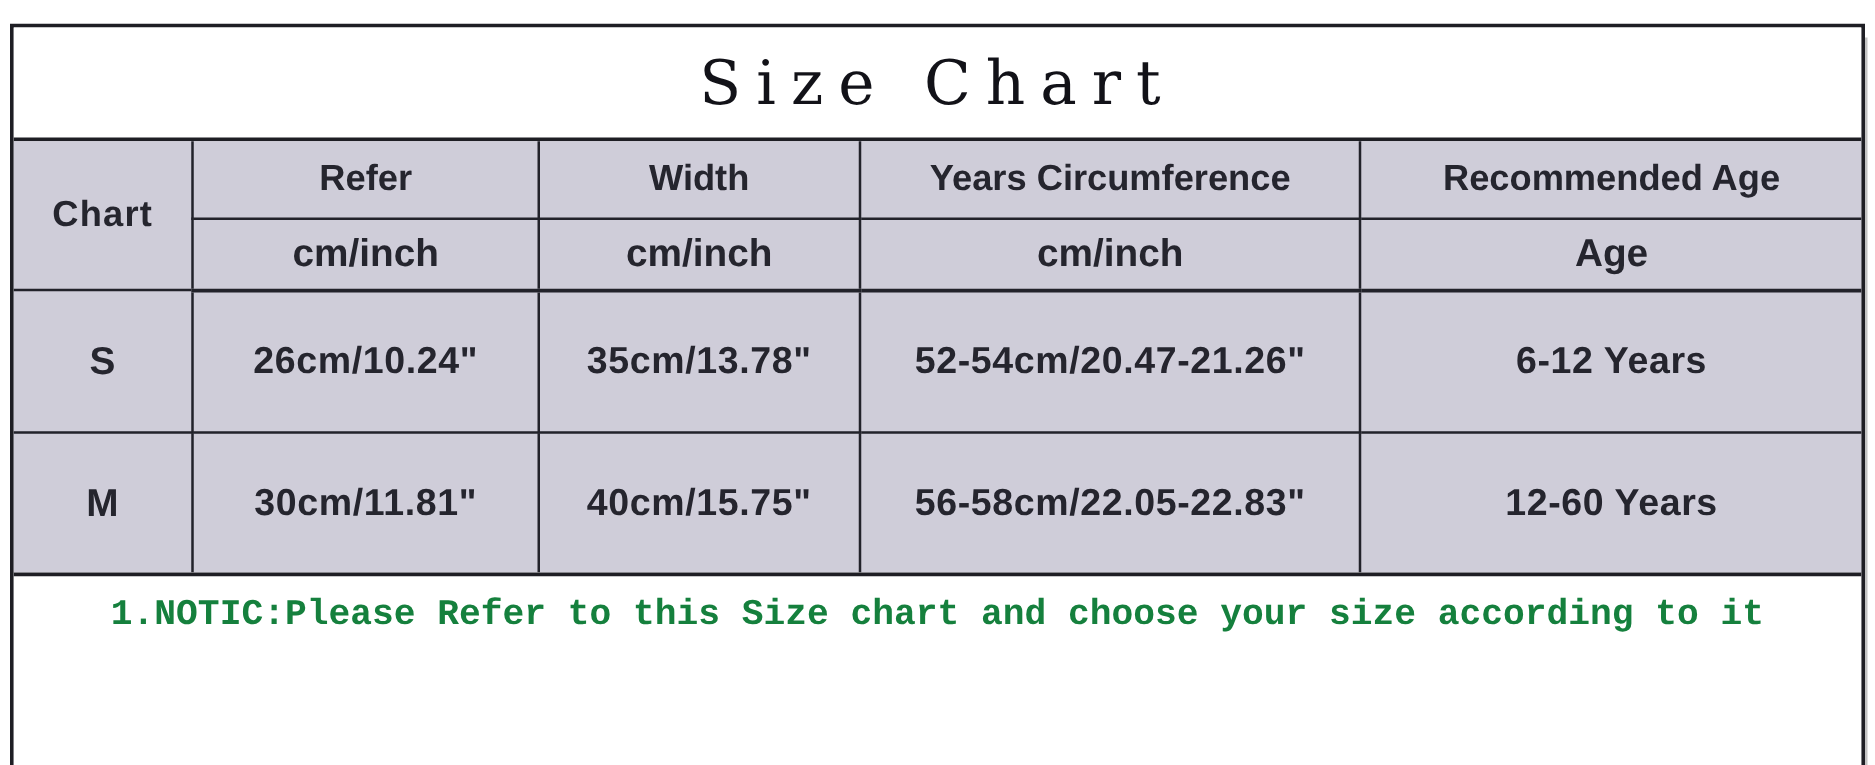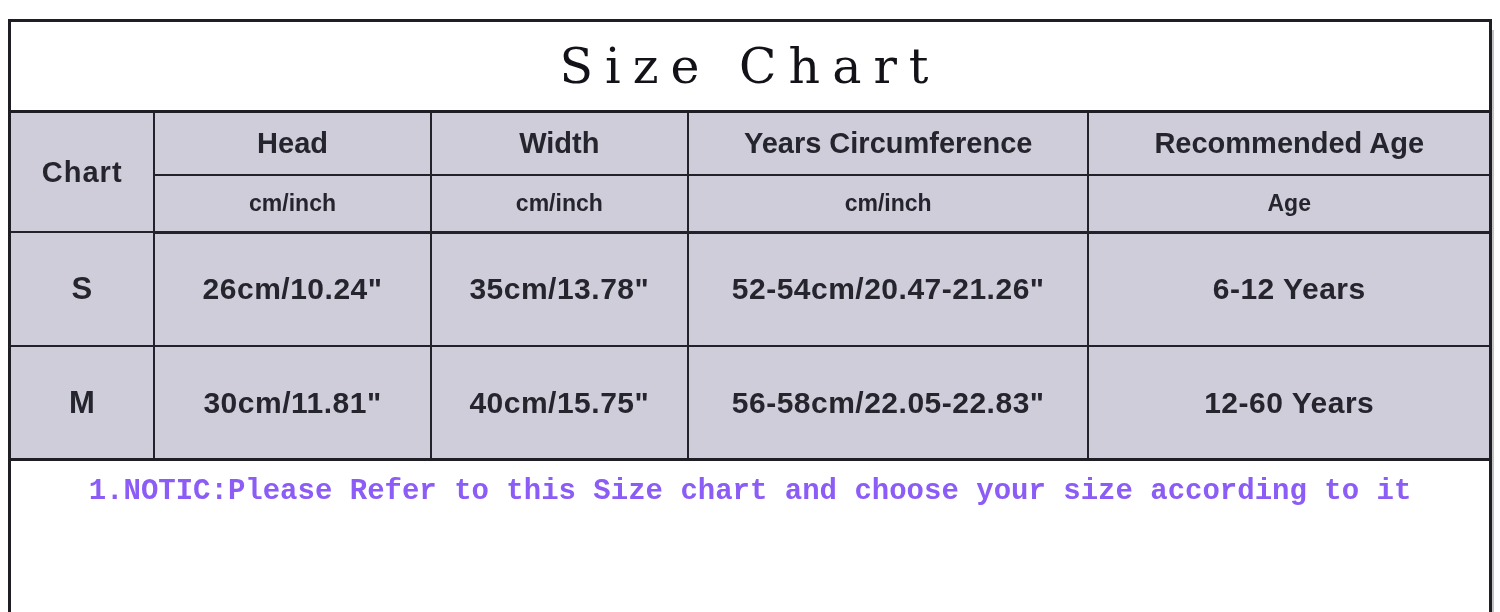--- a/index.html
+++ b/index.html
@@ -62,42 +62,42 @@
   table.size-table tr > *:first-child { border-left: 0; }
   table.size-table tr > *:last-child  { border-right: 0; }
   table.size-table tr.hdr1 > * { border-top: 0; }
   table.size-table tr.row-m > td { border-bottom: 0; }
   tr.hdr1 { height: 62px; }
   tr.hdr2 { height: 57px; }
   tr.row-s { height: 114px; }
   tr.row-m { height: 112px; }
   .corner-cell { font-size: 34px; letter-spacing: 1px; }
   tr.hdr1 th { font-size: 29px; }
-  tr.hdr2 th { font-size: 23px; }
+  tr.hdr2 th { font-size: 31px; }
   tr.data-row td { font-size: 30px; letter-spacing: 0.5px; }
   tr.data-row td.size-col { font-size: 31px; }
   
   tr.hdr2 > th { border-bottom-width: 3px; }
   .notes {
     flex: 1 1 auto;
     background: #ffffff;
     border-top: 3px solid #1e1e24;
     display: flex;
     flex-direction: column;
     justify-content: flex-start;
     align-items: center;
     padding-top: 11px;
     gap: 0;
   }
   .note-line {
     font-family: "Liberation Mono", monospace;
     font-weight: 600;
     font-size: 29px;
     line-height: 40px;
-    color: #8b5cf6;
+    color: #15803d;
     white-space: nowrap;
   }
 </style>
 </head>
 <body>
 
 <div class="sheet">
 
   <div class="title-row">
     <h1>Size Chart</h1>
@@ -107,21 +107,21 @@
     <colgroup>
       <col style="width:9.7%">
       <col style="width:18.7%">
       <col style="width:17.4%">
       <col style="width:27.1%">
       <col style="width:27.1%">
     </colgroup>
     <tbody>
       <tr class="hdr1">
         <th rowspan="2" class="corner-cell">Chart</th>
-        <th>Head</th>
+        <th>Refer</th>
         <th>Width</th>
         <th>Years Circumference</th>
         <th>Recommended Age</th>
       </tr>
       <tr class="hdr2">
         <th>cm/inch</th>
         <th>cm/inch</th>
         <th>cm/inch</th>
         <th>Age</th>
       </tr>

